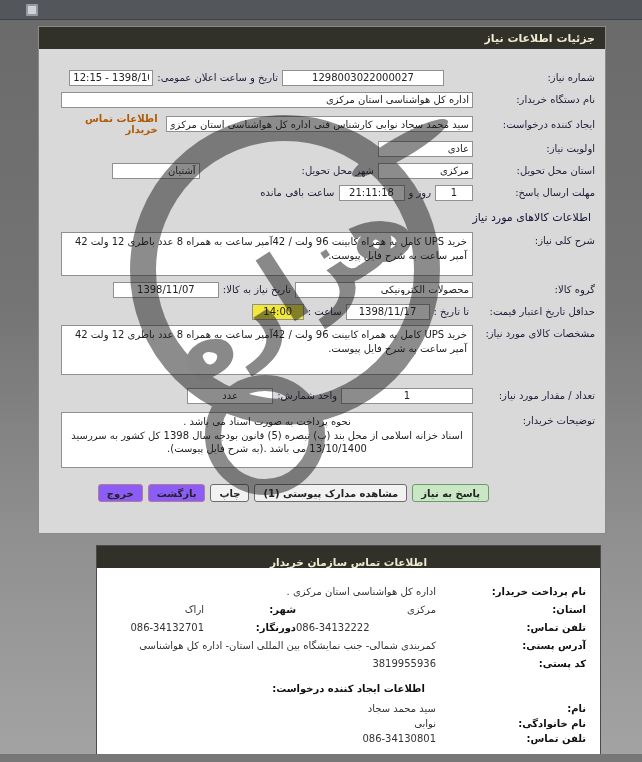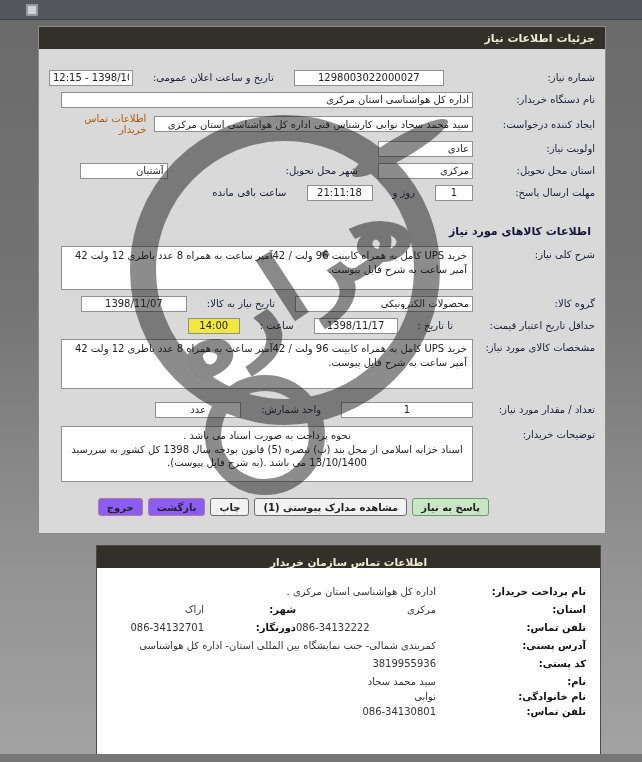--- a/index.html
+++ b/index.html
@@ -19,37 +19,37 @@
 
   .main-panel { position:absolute; left:38px; top:26px; width:568px; height:508px;
                 background:#d9d9d9; border:1px solid #8a8a8a; }
   .main-panel .panel-header { direction:rtl; justify-content:flex-start; }
 
   .form { padding:20px 10px 0; direction:rtl; font-size:10px; color:#1c1c38; }
   .row { display:flex; align-items:center; margin-bottom:5px; min-height:17px; }
   .row.top { align-items:flex-start; }
   .lbl { width:122px; flex:none; padding-left:5px; color:#1c1c38; }
   .row.top .lbl { padding-top:3px; }
-  .lbl-inline { flex:none; padding:0 20px; color:#1c1c38; }
+  .lbl-inline { flex:none; padding:0 4px; color:#1c1c38; }
 
   .inp { height:16px; border:1px solid #909090; background:#fff; font-size:10px;
          font-family:inherit; color:#222; padding:0 3px; direction:rtl; }
   .inp.ltr { direction:ltr; text-align:center; }
   .inp.yellow { background:#f2e83c; }
   textarea.inp { height:auto; resize:none; padding:2px 5px; line-height:1.35; overflow:hidden; }
   textarea.centered { text-align:center; }
 
   .w38{width:38px}.w52{width:52px}.w66{width:66px}.w84{width:84px}.w86{width:86px}
   .w88{width:88px}.w95{width:95px}.w106{width:106px}.w132{width:132px}.w162{width:162px}
   .w178{width:178px}.w330{width:330px}.w412{width:412px}
   .mr20{margin-right:29px}.mr98{margin-right:98px}
 
-  .contact-link { color:#b05a05; font-size:10px; text-decoration:none; margin:0 8px; cursor:pointer; }
-
-  .section-title { font-weight:bold; color:#14143a; font-size:11px; margin:24px 4px 8px; }
+  .contact-link { color:#b05a05; font-size:10px; text-decoration:none; margin:0 8px; cursor:pointer;font-weight:bold; }
+
+  .section-title { font-weight:normal; color:#14143a; font-size:11px; margin:10px 4px 8px; }
 
   .btnrow { display:flex; direction:rtl; margin:16px 106px 0 0; }
   .btn { height:18px; font-size:10px; font-weight:bold; font-family:inherit;
          border:1px solid #6d6d6d; border-radius:3px; background:#f2f2f2;
          padding:0 8px; margin-left:5px; color:#222; cursor:pointer; white-space:nowrap; }
   .btn.green { background:#c9e7c4; border-color:#6c9a6e; }
   .btn.pink  { background:#8b5cf6; border-color:#b27c96; }
 
   .contact-panel { position:absolute; left:96px; top:545px; width:505px; height:300px;
                    background:#fff; border:1px solid #4a4a4a; }
@@ -209,20 +209,21 @@
       <div class="crow">
         <span class="clbl">آدرس پستی:</span>
         <span class="cval">کمربندی شمالی- جنب نمایشگاه بین المللی استان- اداره کل هواشناسی</span>
       </div>
 
       <div class="crow">
         <span class="clbl">کد پستی:</span>
         <span class="cval ltrv">3819955936</span>
       </div>
 
+      <div class="csub">اطلاعات ایجاد کننده درخواست:</div>
 
       <div class="crow sm">
         <span class="clbl">نام:</span>
         <span class="cval">سید محمد سجاد</span>
       </div>
 
       <div class="crow sm">
         <span class="clbl">نام خانوادگی:</span>
         <span class="cval">نوابی</span>
       </div>

